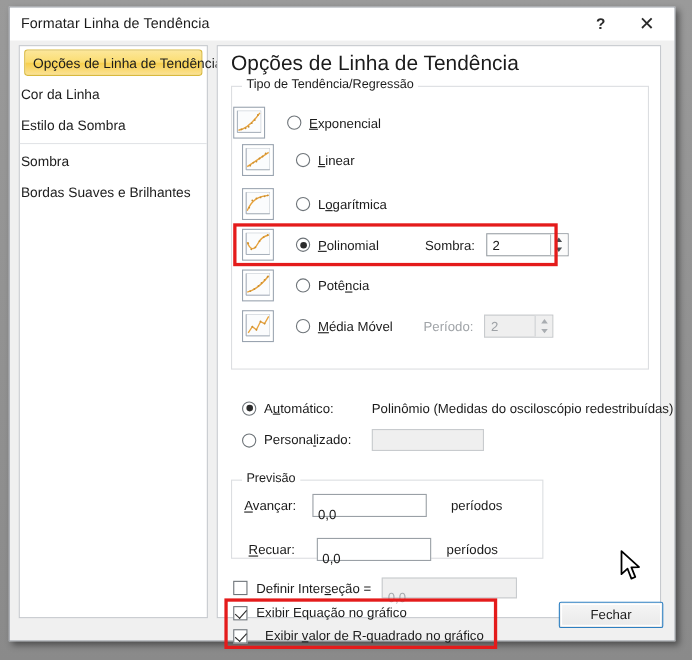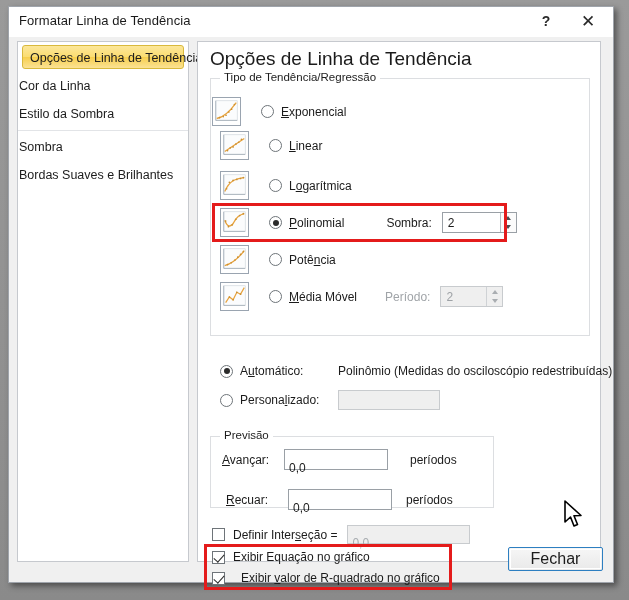--- a/index.html
+++ b/index.html
@@ -140,21 +140,21 @@
 
   
   .hl{position:absolute;border:3px solid #e41b1b;box-sizing:border-box;pointer-events:none;}
 
   
   #close-action{
     position:absolute;right:10px;bottom:11px;width:95px;height:24px;
     background:linear-gradient(180deg,#f6f6f6,#e9e9e9);
     border:1px solid #2d7fc1;border-radius:2px;box-sizing:border-box;
     display:flex;align-items:center;justify-content:center;
-    font-size:16px;color:#1b1b1b;outline:1px solid #ffffff;outline-offset:-3px;
+    font-size:12px;color:#1b1b1b;outline:1px solid #ffffff;outline-offset:-3px;
     font-family:"Liberation Sans", sans-serif;
   }
 
   #cursor{position:absolute;left:563px;top:500px;width:22px;height:30px;pointer-events:none;}
 </style>
 </head>
 <body>
 
 <div id="backdrop"></div>
 

